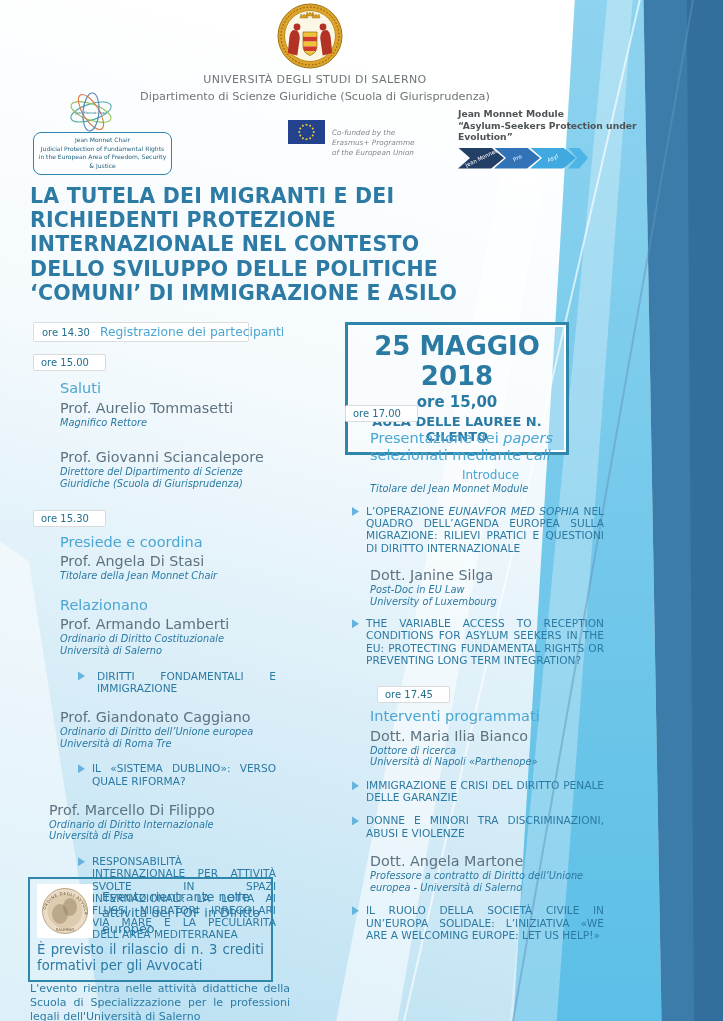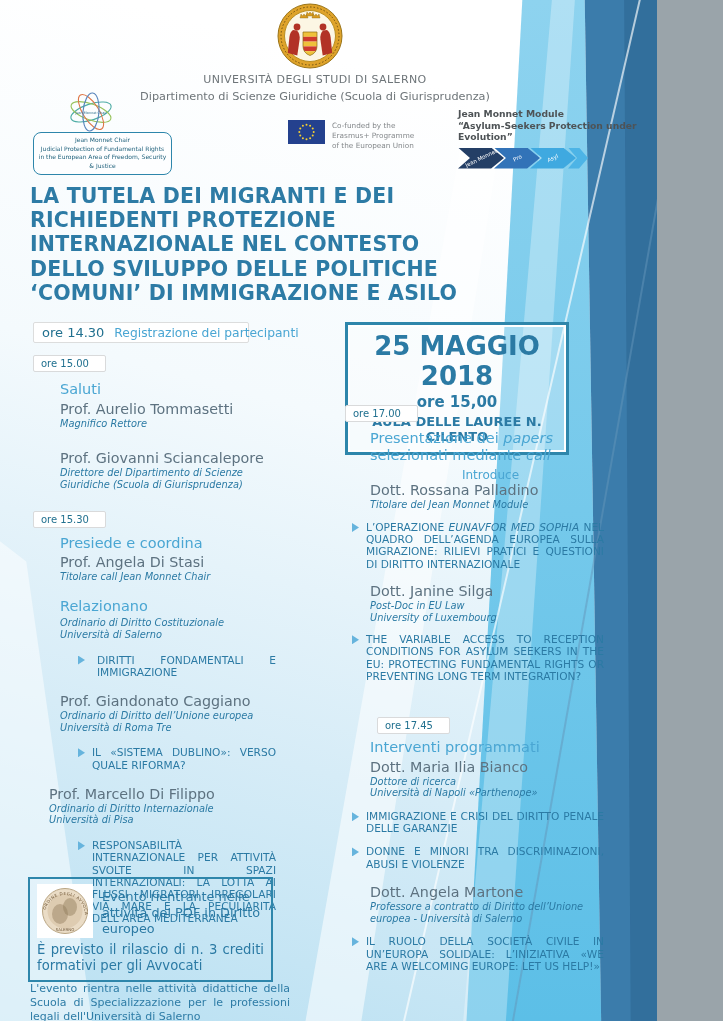--- a/index.html
+++ b/index.html
@@ -1,17 +1,17 @@
 <!DOCTYPE html>
 <html><head>
 <meta charset="utf-8">
 <style>
   html,body{margin:0;padding:0;background:#9aa4aa;}
   .poster{
-    position:relative;width:657px;height:1021px;overflow:hidden;
+    position:relative;width:723px;height:1021px;overflow:hidden;
     font-family:"DejaVu Sans","Liberation Sans",sans-serif;
     background:linear-gradient(195deg,#ffffff 12%,#f4fafd 42%,#d6ecf7 72%,#b9e0f2 100%);
   }
   
   .bg{position:absolute;inset:0;}
   .bgA{clip-path:polygon(79.5% 0,89% 0,91.5% 100%,71% 100%);
        background:linear-gradient(to bottom,#8ed3ef,#5cbfe7);}
   .bgB{clip-path:polygon(89% 0,100% 0,100% 100%,91.5% 100%);background:#3b7cab;}
   .bgC{clip-path:polygon(74% 0,79.5% 0,55% 100%,46.5% 100%);background:rgba(255,255,255,.55);}
   .bgD{clip-path:polygon(84% 0,87.5% 0,77% 100%,70.5% 100%);background:rgba(255,255,255,.30);}
@@ -23,42 +23,42 @@
   
   .crest{position:absolute;left:273px;top:3px;}
   .uni-head{position:absolute;left:90px;top:73px;width:450px;text-align:center;color:#6e7579;}
   .uni-line1{font-size:11px;letter-spacing:.4px;}
   .uni-line2{font-size:11.3px;margin-top:4px;}
   .jm-rings{position:absolute;left:64px;top:92px;}
   .jm-chair-box{position:absolute;left:33px;top:132px;width:139px;box-sizing:border-box;
     border:1px solid #2e86ab;border-radius:8px;background:rgba(255,255,255,.65);
     padding:3px 2px;text-align:center;color:#1d5f7a;font-size:6px;line-height:1.45;}
   .eu-flag{position:absolute;left:288px;top:120px;}
-  .eu-text{position:absolute;left:332px;top:121px;font-size:7.3px;line-height:1.35;color:#85898c;}
+  .eu-text{position:absolute;left:332px;top:128px;font-size:7.3px;line-height:1.35;color:#85898c;font-style:italic;}
   .jm-module{position:absolute;left:458px;top:108px;width:190px;}
   .jmm-title,.jmm-sub{font-size:9.2px;font-weight:bold;color:#4e5356;line-height:1.25;}
   .jmm-arrows{display:flex;align-items:center;margin-top:5px;}
   .chev{height:21px;width:46px;display:flex;align-items:center;justify-content:center;
     clip-path:polygon(0 0,72% 0,100% 50%,72% 100%,0 100%,26% 50%);}
   .chev + .chev{margin-left:-10px;}
   .chev span{transform:rotate(-26deg);font-size:5.5px;color:#fff;text-align:center;line-height:1.1;}
   .chev1{background:#243f66;}
   .chev2{background:#3273b8;}
   .chev3{background:#3fa9e0;}
   .chev-tail{height:21px;width:20px;margin-left:-8px;background:#4db4e6;
     clip-path:polygon(0 0,55% 0,100% 50%,55% 100%,0 100%,45% 50%);}
   
   .main-title{position:absolute;left:30px;top:184px;width:448px;color:#2d7ba5;
     font-size:20.5px;font-weight:bold;line-height:1.18;white-space:pre-line;letter-spacing:.2px;}
   
   .time-chip{display:inline-block;background:#fff;border:1px solid #d9dadb;border-radius:2px;
     color:#21708f;font-size:10px;padding:2px 16px 2px 7px;}
   .reg-bar{display:flex;align-items:center;gap:10px;background:#fff;border:1px solid #dcdddd;
     border-radius:2px;padding:2px 8px;width:198px;}
-  .reg-time{color:#21708f;font-size:13px;white-space:nowrap;text-align:center;}
+  .reg-time{color:#21708f;font-size:10px;white-space:nowrap;text-align:center;}
   .reg-label{color:#4aa6d3;font-size:12.3px;white-space:nowrap;}
   .session-heading{color:#4aa6d3;font-size:14.5px;line-height:1.15;}
   .s-name{color:#5d7280;font-size:14.3px;line-height:1.12;}
   .s-role{color:#2b7aa4;font-size:9.8px;font-style:italic;line-height:1.2;white-space:pre-line;margin-top:1px;}
   .topic{display:flex;gap:7px;}
   .tri{flex:none;width:7px;height:9px;margin-top:2px;background:#66b4dd;
     clip-path:polygon(0 0,100% 50%,0 100%);}
   .topic-text{color:#2b7aa4;font-size:10.6px;line-height:1.15;text-align:justify;}
   .ind{margin-left:27px;}
   .ind-r{margin-left:25px;}
@@ -224,26 +224,27 @@
       <div class="s-name">Prof. Giovanni Sciancalepore</div>
       <div class="s-role">Direttore del Dipartimento di Scienze
 Giuridiche (Scuola di Giurisprudenza)</div>
     </div>
 
     <div style="margin-top:17px;"><span class="time-chip">ore 15.30</span></div>
 
     <div class="session-heading ind" style="margin-top:7px;">Presiede e coordina</div>
     <div class="ind" style="margin-top:2px;">
       <div class="s-name">Prof. Angela Di Stasi</div>
-      <div class="s-role">Titolare call Jean Monnet Chair</div>
+      <div class="s-role">Titolare della Jean Monnet Chair</div>
     </div>
 
     <div class="session-heading ind" style="margin-top:16px;">Relazionano</div>
 
     <div class="ind" style="margin-top:2px;">
+      <div class="s-name">Prof. Armando Lamberti</div>
       <div class="s-role">Ordinario di Diritto Costituzionale
 Università di Salerno</div>
     </div>
     <div class="topic" style="margin:13px 0 0 45px;width:198px;gap:12px;">
       <span class="tri"></span>
       <span class="topic-text">DIRITTI FONDAMENTALI E IMMIGRAZIONE</span>
     </div>
 
     <div class="ind" style="margin-top:15px;">
       <div class="s-name">Prof. Giandonato Caggiano</div>
@@ -271,40 +272,39 @@
 
     <div><span class="time-chip">ore 17.00</span></div>
 
     <div class="session-heading ind-r" style="margin-top:8px;">
       <div><span>Presentazione dei </span><em>papers</em></div>
       <div><span>selezionati mediante </span><em>call</em></div>
     </div>
 
     <div class="ind-r" style="margin-top:5px;color:#4aa6d3;font-size:12px;text-align:center;">Introduce</div>
     <div class="ind-r">
-      <div class="s-name">Dott. Rossana Palladino</div>
       <div class="s-role">Titolare del Jean Monnet Module</div>
     </div>
 
     <div class="topic" style="margin:10px 0 0 7px;width:252px;">
       <span class="tri"></span>
       <span class="topic-text"><span>L’OPERAZIONE </span><em>EUNAVFOR MED SOPHIA</em><span> NEL QUADRO DELL’AGENDA EUROPEA SULLA MIGRAZIONE: RILIEVI PRATICI E QUESTIONI DI DIRITTO INTERNAZIONALE</span></span>
     </div>
 
     <div class="ind-r" style="margin-top:13px;">
       <div class="s-name">Dott. Janine Silga</div>
       <div class="s-role">Post-Doc in EU Law
 University of Luxembourg</div>
     </div>
     <div class="topic" style="margin:10px 0 0 7px;width:252px;">
       <span class="tri"></span>
       <span class="topic-text">THE VARIABLE ACCESS TO RECEPTION CONDITIONS FOR ASYLUM SEEKERS IN THE EU: PROTECTING FUNDAMENTAL RIGHTS OR PREVENTING LONG TERM INTEGRATION?</span>
     </div>
 
-    <div style="margin-top:32px;padding-left:32px;"><span class="time-chip">ore 17.45</span></div>
+    <div style="margin-top:17px;padding-left:32px;"><span class="time-chip">ore 17.45</span></div>
     <div class="session-heading ind-r" style="margin-top:5px;">Interventi programmati</div>
 
     <div class="ind-r" style="margin-top:3px;">
       <div class="s-name">Dott. Maria Ilia Bianco</div>
       <div class="s-role">Dottore di ricerca
 Università di Napoli «Parthenope»</div>
     </div>
     <div class="topic" style="margin:11px 0 0 7px;width:252px;">
       <span class="tri"></span>
       <span class="topic-text">IMMIGRAZIONE E CRISI DEL DIRITTO PENALE DELLE GARANZIE</span>

